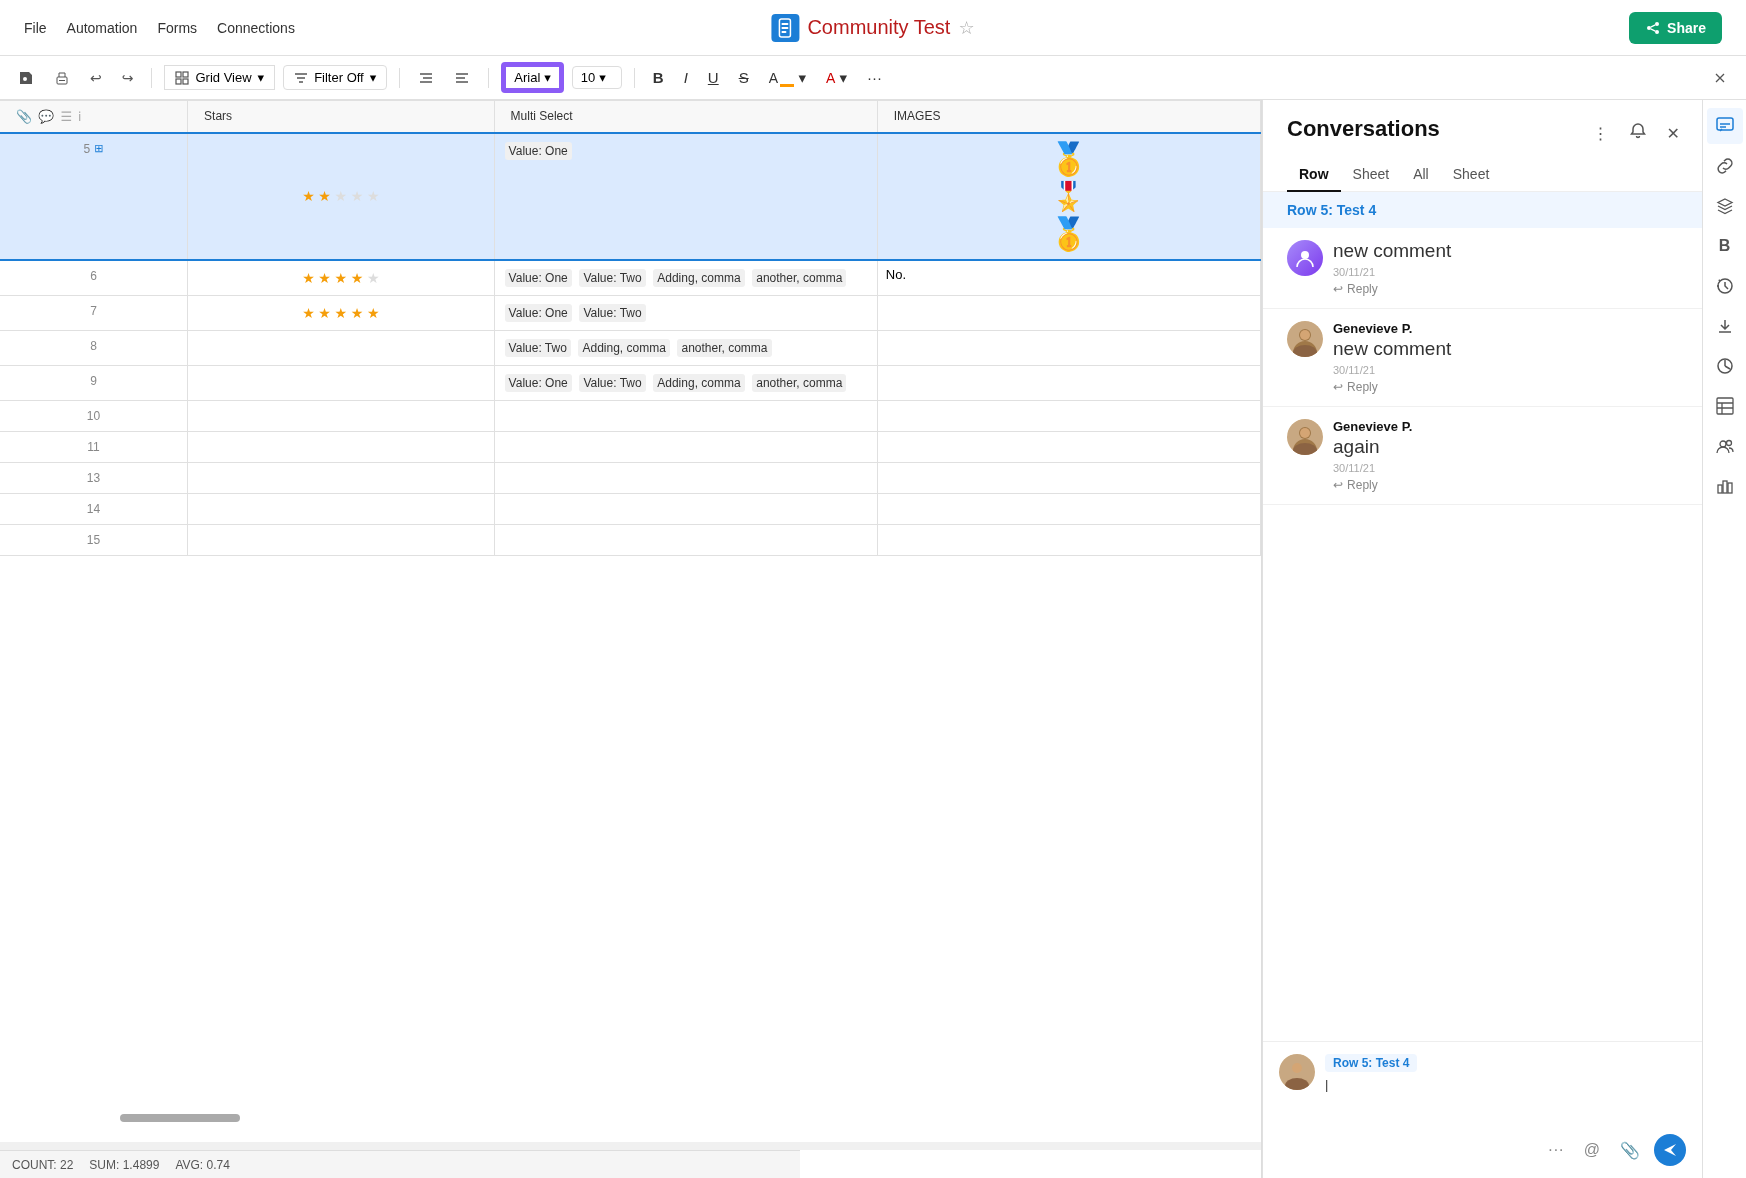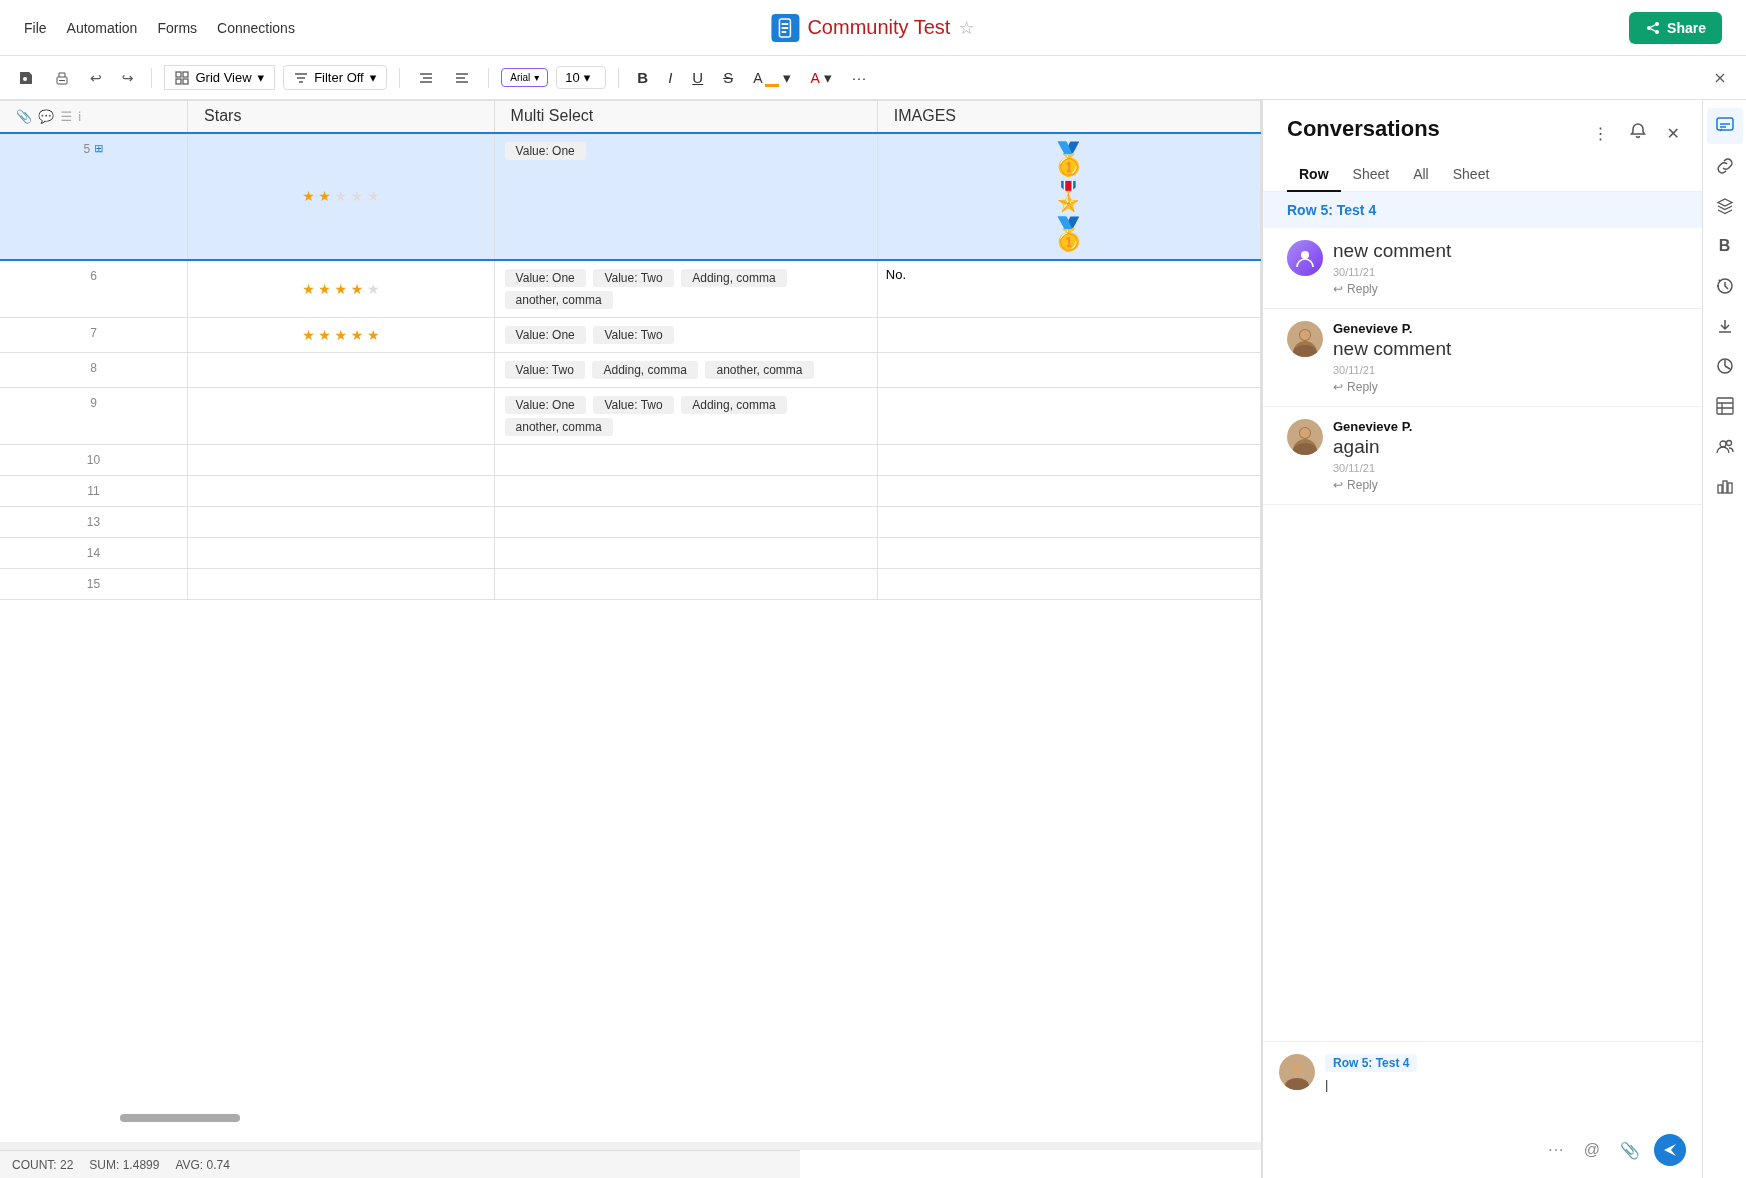--- a/index.html
+++ b/index.html
@@ -105,24 +105,24 @@
       border: 1px solid #ddd;
       border-radius: 4px;
       padding: 4px 10px;
       cursor: pointer;
       display: flex;
       align-items: center;
       gap: 6px;
       font-size: 13px;
     }
     .font-select {
-      border: 1px solid #8b5cf6;
+      border: 5px solid #8b5cf6;
       border-radius: 4px;
       padding: 3px 8px;
-      font-size: 10px;
+      font-size: 13px;
       cursor: pointer;
       display: flex;
       align-items: center;
       gap: 4px;
     }
     .font-size-select {
       border: 1px solid #ddd;
       border-radius: 4px;
       padding: 3px 8px;
       font-size: 13px;
@@ -167,21 +167,21 @@
     }
     th, td {
       border-right: 1px solid #e0e0e0;
       border-bottom: 1px solid #e0e0e0;
       padding: 0;
       min-height: 32px;
     }
     th {
       background: #f8f8f8;
       font-weight: 500;
-      font-size: 16px;
+      font-size: 12px;
       color: #333;
       height: 32px;
       text-align: right;
       padding: 0 8px;
       border-top: 1px solid #e0e0e0;
     }
     .row-num-col { width: 60px; text-align: center; color: #888; font-size: 12px; }
     .stars-col { width: 160px; }
     .multi-col { width: 200px; }
     .images-col { width: 200px; }
@@ -190,21 +190,21 @@
     .cell { padding: 6px 8px; vertical-align: top; font-size: 13px; }
     .stars-cell { padding: 6px 8px; vertical-align: middle; text-align: center; }
 
     .star-filled { color: #f59e0b; font-size: 14px; }
     .star-empty { color: #ddd; font-size: 14px; }
 
     .tag {
       display: inline-block;
       background: #f0f0f0;
       border-radius: 3px;
-      padding: 2px 11px;
+      padding: 2px 4px;
       margin: 2px;
       font-size: 12px;
       color: #333;
     }
 
     .selected-row td { background: #dbeafe; }
     .selected-row .row-num { background: #dbeafe; }
 
     .row-header-icons {
       display: flex;

